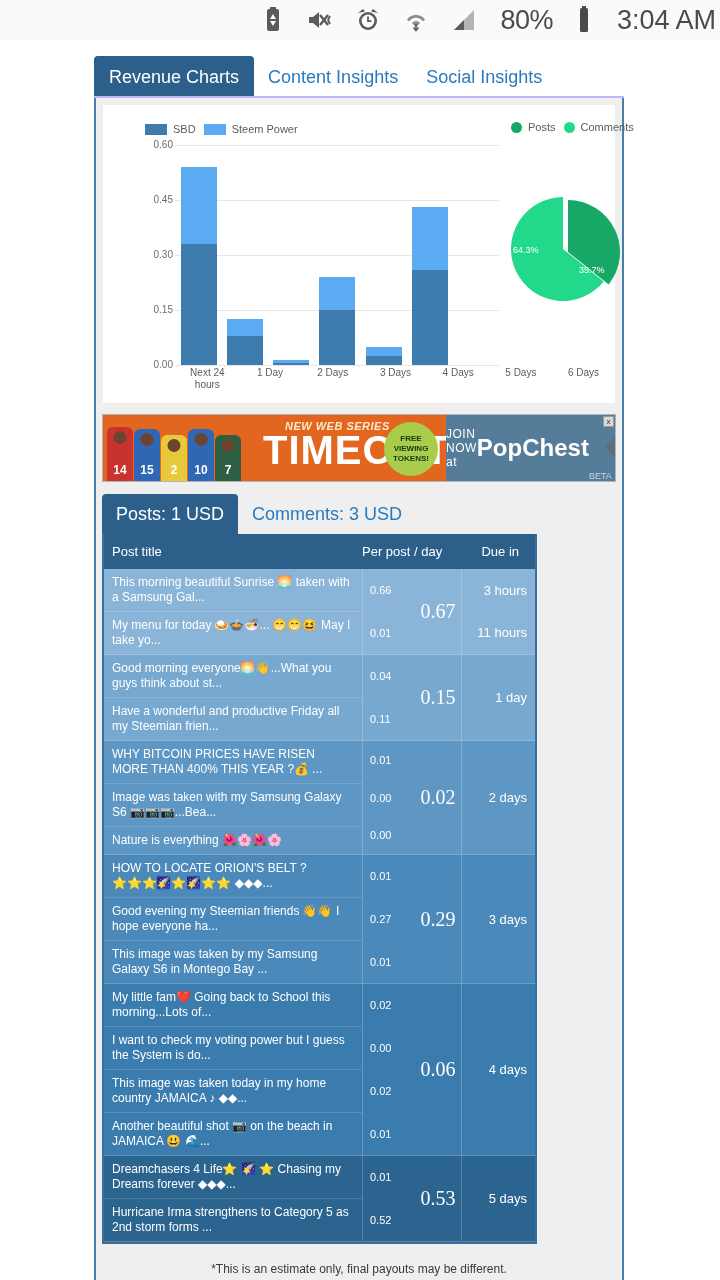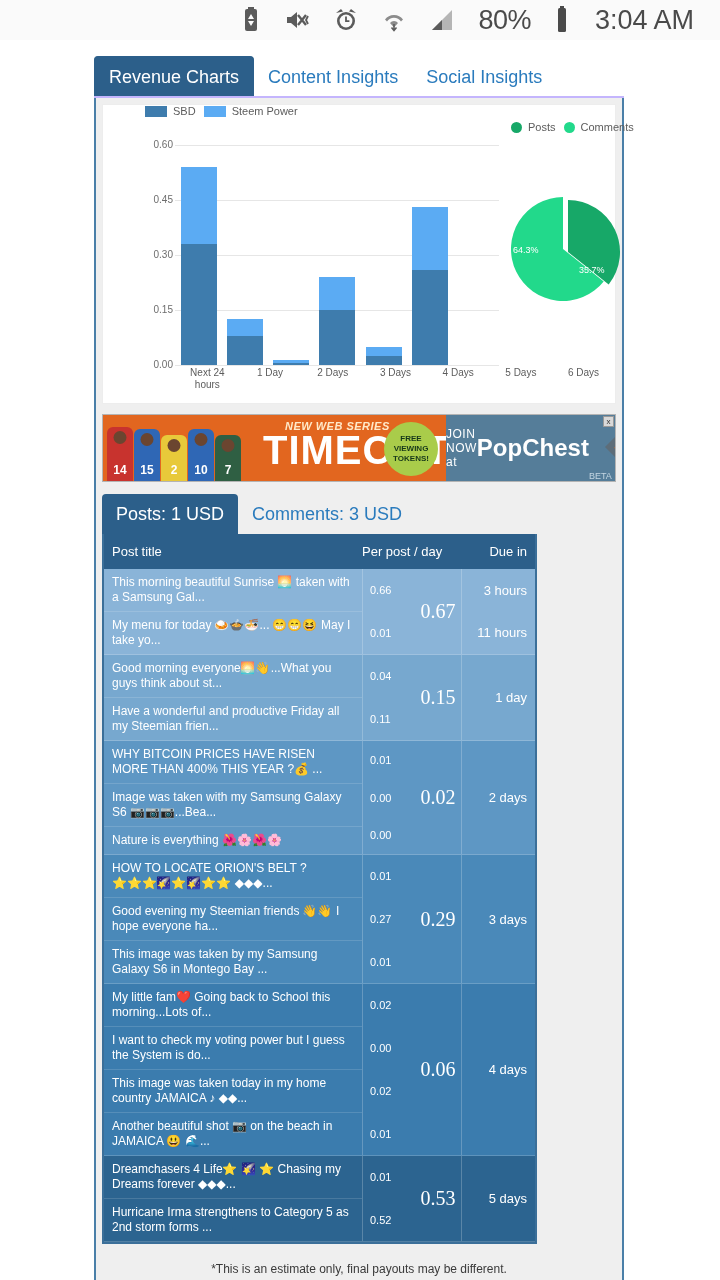--- a/index.html
+++ b/index.html
@@ -8,21 +8,21 @@
     background: #ffffff;
     font-family: "Liberation Sans", sans-serif;
     overflow: hidden;
   }
 
   
   .statusbar {
     height: 40px; width: 100%;
     background: #fafafa;
     display: flex; align-items: center; justify-content: flex-end;
-    padding-right: 26px; gap: 23px;
+    padding-right: 4px; gap: 23px;
     color: #5b5b5b;
   }
   .sb-icon { display: inline-flex; align-items: center; justify-content: center; }
   .sb-text { font-size: 27px; color: #4a4a4a; letter-spacing: -0.5px; }
   .sb-time { font-size: 27px; color: #4a4a4a; margin-left: 2px; }
 
   
   .page {
     position: relative; width: 720px; height: 1240px;
     background: #ffffff;
@@ -67,21 +67,21 @@
     height: 300px;
     width: 100%;
     border: 1px solid #ededed;
   }
   .legend { position: absolute; display: flex; align-items: center; gap: 8px; }
   .legend-item { display: flex; align-items: center; gap: 6px; }
   .legend-swatch { width: 22px; height: 11px; display: inline-block; }
   .legend-dot { width: 11px; height: 11px; border-radius: 50%; display: inline-block; }
   .legend-label { font-size: 11px; color: #5c5c5c; }
 
-  .bar-legend { left: 42px; top: 0; }
+  .bar-legend { left: 42px; top: 18px; }
   .pie-legend { left: 408px; top: 16px; }
 
   .plot {
     position: absolute; left: 46px; top: 40px;
     width: 350px; height: 220px;
   }
   .gridline {
     position: absolute; left: 26px; right: 0; height: 1px; background: #e6e6e6;
   }
   .ytick {
@@ -143,21 +143,21 @@
   .etab { font-size: 18px; padding: 11px 14px; color: #2a7bbd; border-radius: 4px 4px 0 0; line-height: 1; }
   .etab.active { background: #2c5f8a; color: #ffffff; }
 
   
   .table { width: 435px; border: 2px solid #3b6f99; border-top: none; }
   .thead {
     display: flex; background: #2c5f8a; color: #ffffff; font-size: 13px; padding: 10px 0;
   }
   .th-title { flex: 0 0 258px; padding-left: 8px; }
   .th-per { flex: 0 0 100px; }
-  .th-due { flex: 1; text-align: right; padding-right: 8px; }
+  .th-due { flex: 1; text-align: right; padding-right: 16px; }
 
   .group { display: flex; color: #ffffff; border-bottom: 1px solid rgba(255,255,255,0.18); }
   .g-posts { flex: 0 0 258px; display: flex; flex-direction: column; }
   .post { display: flex; align-items: center; border-bottom: 1px solid rgba(255,255,255,0.14); }
   .post:last-child { border-bottom: none; }
   .post-title { flex: 1; font-size: 12px; line-height: 15px; padding: 6px 8px; }
   .g-per { flex: 0 0 100px; display: flex; border-left: 1px solid rgba(255,255,255,0.22);
            border-right: 1px solid rgba(255,255,255,0.22); }
   .per-col { flex: 0 0 52px; display: flex; flex-direction: column; }
   .per-val { flex: 1; font-size: 11px; display: flex; align-items: center; padding-left: 7px; }

